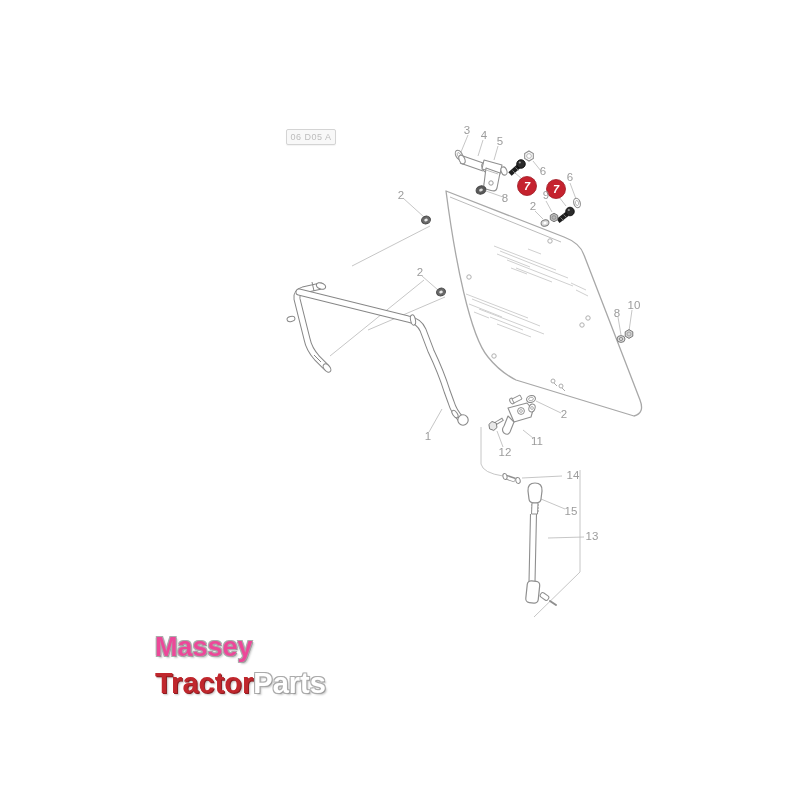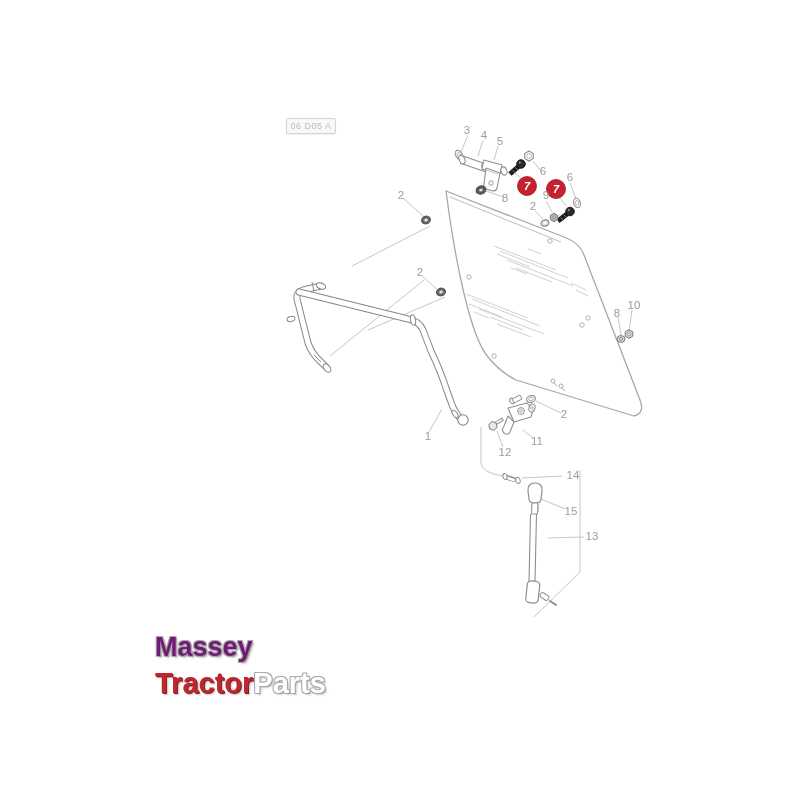--- a/index.html
+++ b/index.html
@@ -1,25 +1,25 @@
 <!DOCTYPE html>
 <html><head>
 <meta charset="utf-8">
 <style>
   html,body{margin:0;padding:0;background:#ffffff;}
   #stage{position:relative;width:800px;height:800px;background:#ffffff;overflow:hidden;
          font-family:"Liberation Sans", sans-serif;}
   #diagram-svg{position:absolute;left:0;top:0;}
-  .part-code{position:absolute;left:286px;top:118px;width:48px;height:14px;
+  .part-code{position:absolute;left:286px;top:129px;width:48px;height:14px;
     border:1px solid #d4d4d4;border-radius:2px;background:#f8f8f8;
     font-size:9px;line-height:14px;text-align:center;color:#bdbdbd;letter-spacing:.5px;
     box-shadow:0 1px 1px rgba(0,0,0,.05);}
   .logo{position:absolute;left:155px;top:636px;line-height:.82;white-space:nowrap;
     font-weight:bold;user-select:none;}
-  .logo .w1{display:block;font-size:27px;color:#701a75;letter-spacing:0px;
+  .logo .w1{display:block;font-size:27px;color:#ec4899;letter-spacing:0px;
     text-shadow:-1px -1px 0 #ababab,1px -1px 0 #ababab,-1px 1px 0 #ababab,1px 1px 0 #9a9a9a,2px 2px 2px #c9c9c9;}
   .logo .row2{display:block;font-size:29px;margin-top:14px;}
   .logo .w2{color:#c0272d;text-shadow:1px 1px 0 #8e1b20,2px 2px 2px #c2c2c2;}
   .logo .w3{color:#ffffff;
     text-shadow:-1px -1px 0 #ababab,1px -1px 0 #ababab,-1px 1px 0 #ababab,1px 1px 0 #9a9a9a,2px 2px 2px #c9c9c9;}
   text.callout{font-family:"Liberation Sans", sans-serif;font-size:11.5px;fill:#9c9c9c;text-anchor:middle;}
   text.badge-num{font-family:"Liberation Sans", sans-serif;font-size:11px;font-weight:bold;font-style:italic;
     fill:#ffffff;text-anchor:middle;}
 </style>
 </head>

